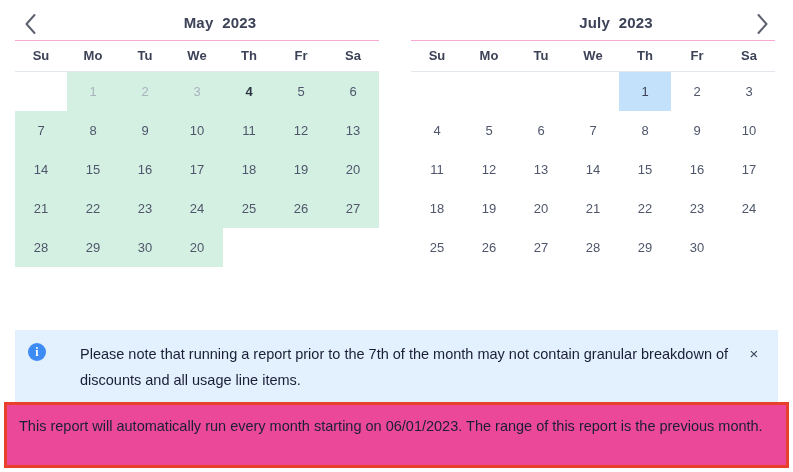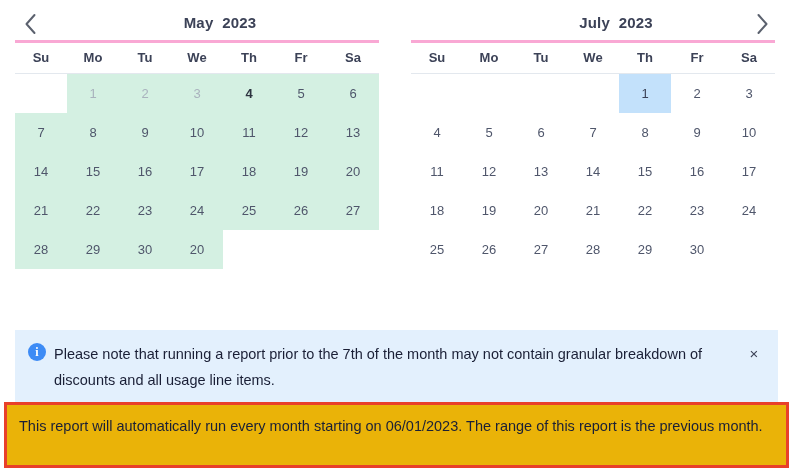--- a/index.html
+++ b/index.html
@@ -62,21 +62,21 @@
   }
   .nav-prev { left: 16px; }
   .nav-next { right: 16px; }
   .nav-arrow svg { display: block; }
 
   .weekdays {
     display: grid;
     grid-template-columns: repeat(7, 52px);
     margin-left: 15px;
     width: 364px;
-    border-top: 3px solid #f9a8d4;
+    border-top: 1px solid #f9a8d4;
     border-bottom: 1px solid #e3e8ee;
   }
   .weekday {
     height: 30px;
     line-height: 30px;
     text-align: center;
     font-size: 13px;
     font-weight: bold;
     color: #3c4257;
   }
@@ -128,21 +128,21 @@
     color: #ffffff;
     font-size: 12px;
     font-weight: bold;
     line-height: 18px;
     text-align: center;
     font-family: "Liberation Serif", serif;
     margin-top: 2px;
   }
   .info-text {
     flex: 1 1 auto;
-    margin-left: 8px;
+    margin-left: 34px;
     margin-right: 12px;
     font-size: 14.5px;
     line-height: 26px;
     color: #1a1f36;
   }
   .info-close {
     flex: 0 0 auto;
     width: 20px;
     height: 20px;
     line-height: 20px;
@@ -154,21 +154,21 @@
   }
 
   
   .schedule-notice {
     position: absolute;
     left: 4px;
     top: 402px;
     width: 785px;
     height: 66px;
     border: 3px solid #e8402a;
-    background: #eab308;
+    background: #ec4899;
     padding: 8px 12px;
   }
   .schedule-text {
     font-size: 14.5px;
     line-height: 26px;
     color: #1a1f36;
   }
 </style>
 </head>
 <body>

